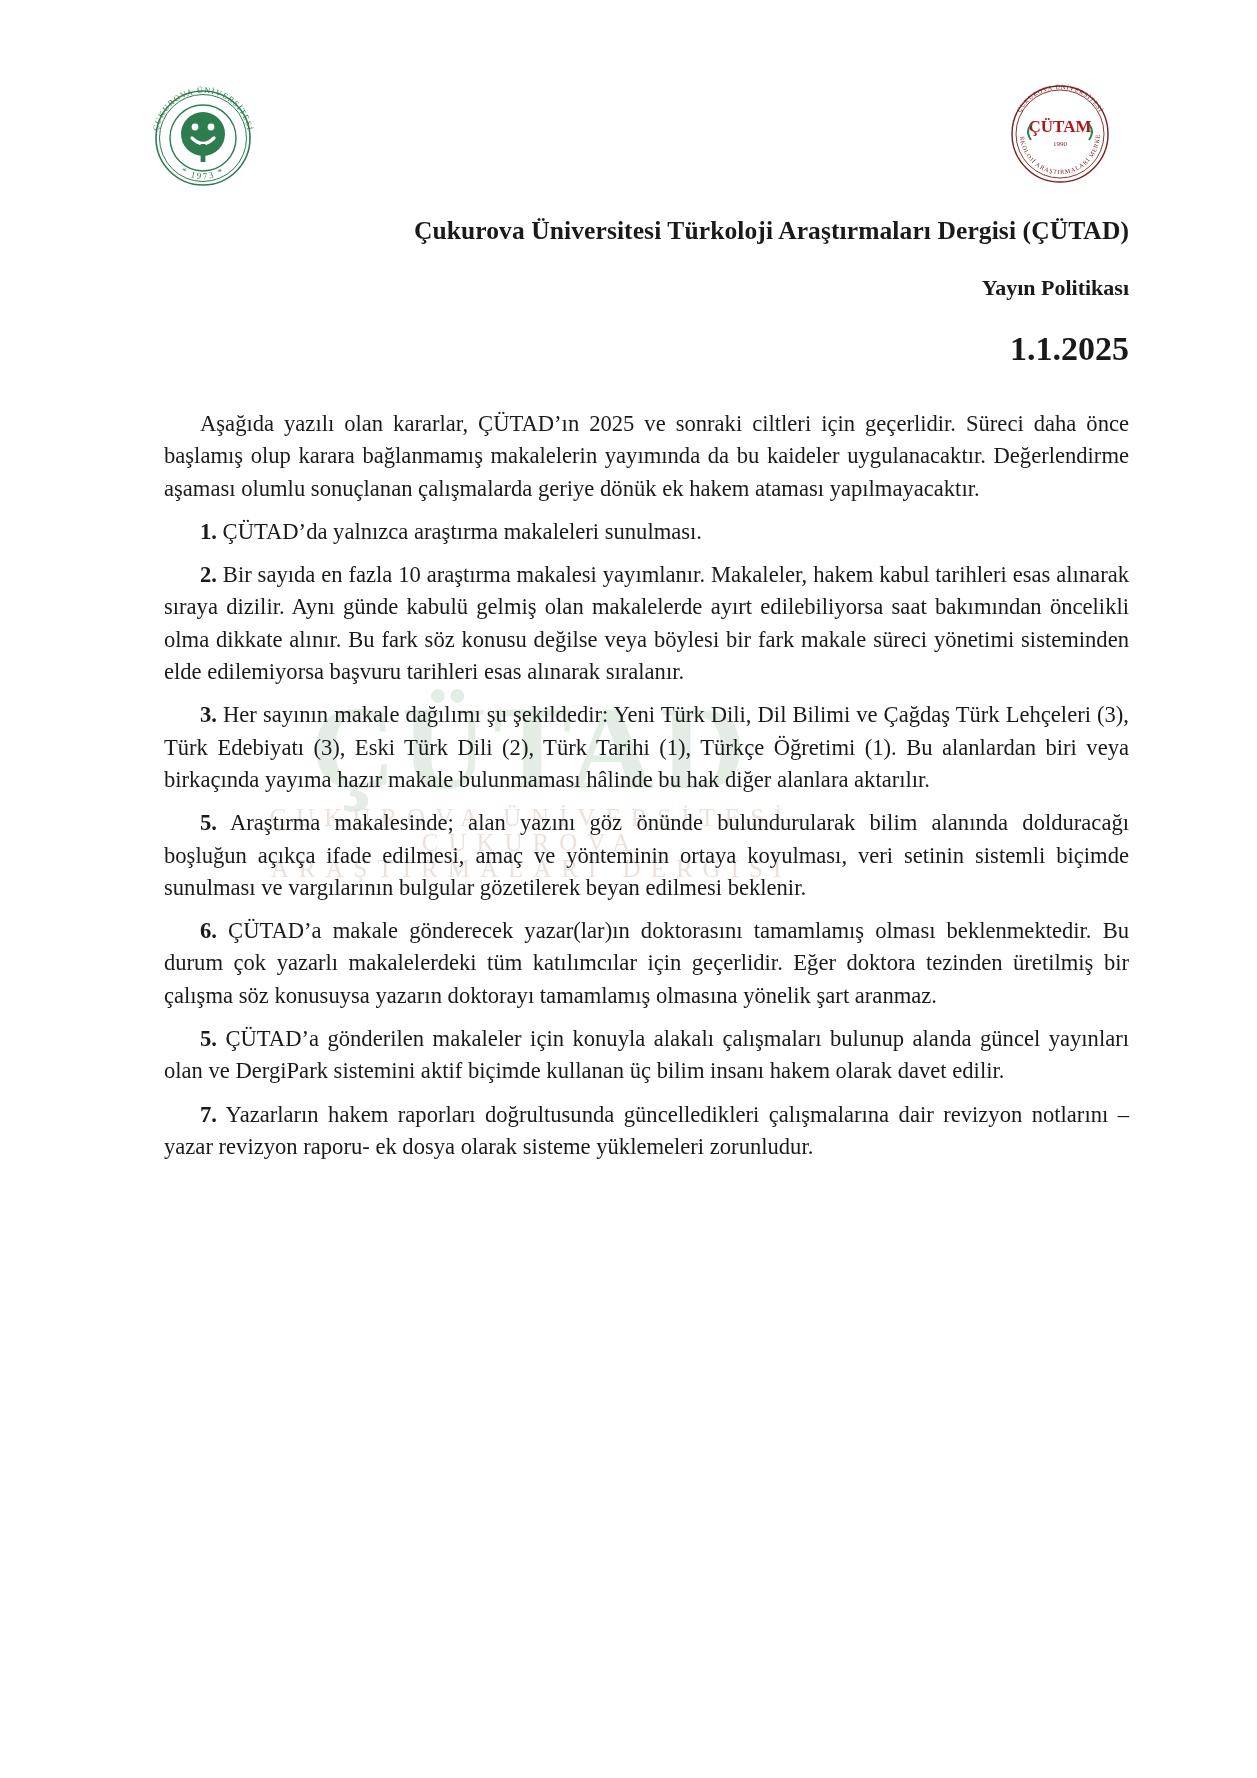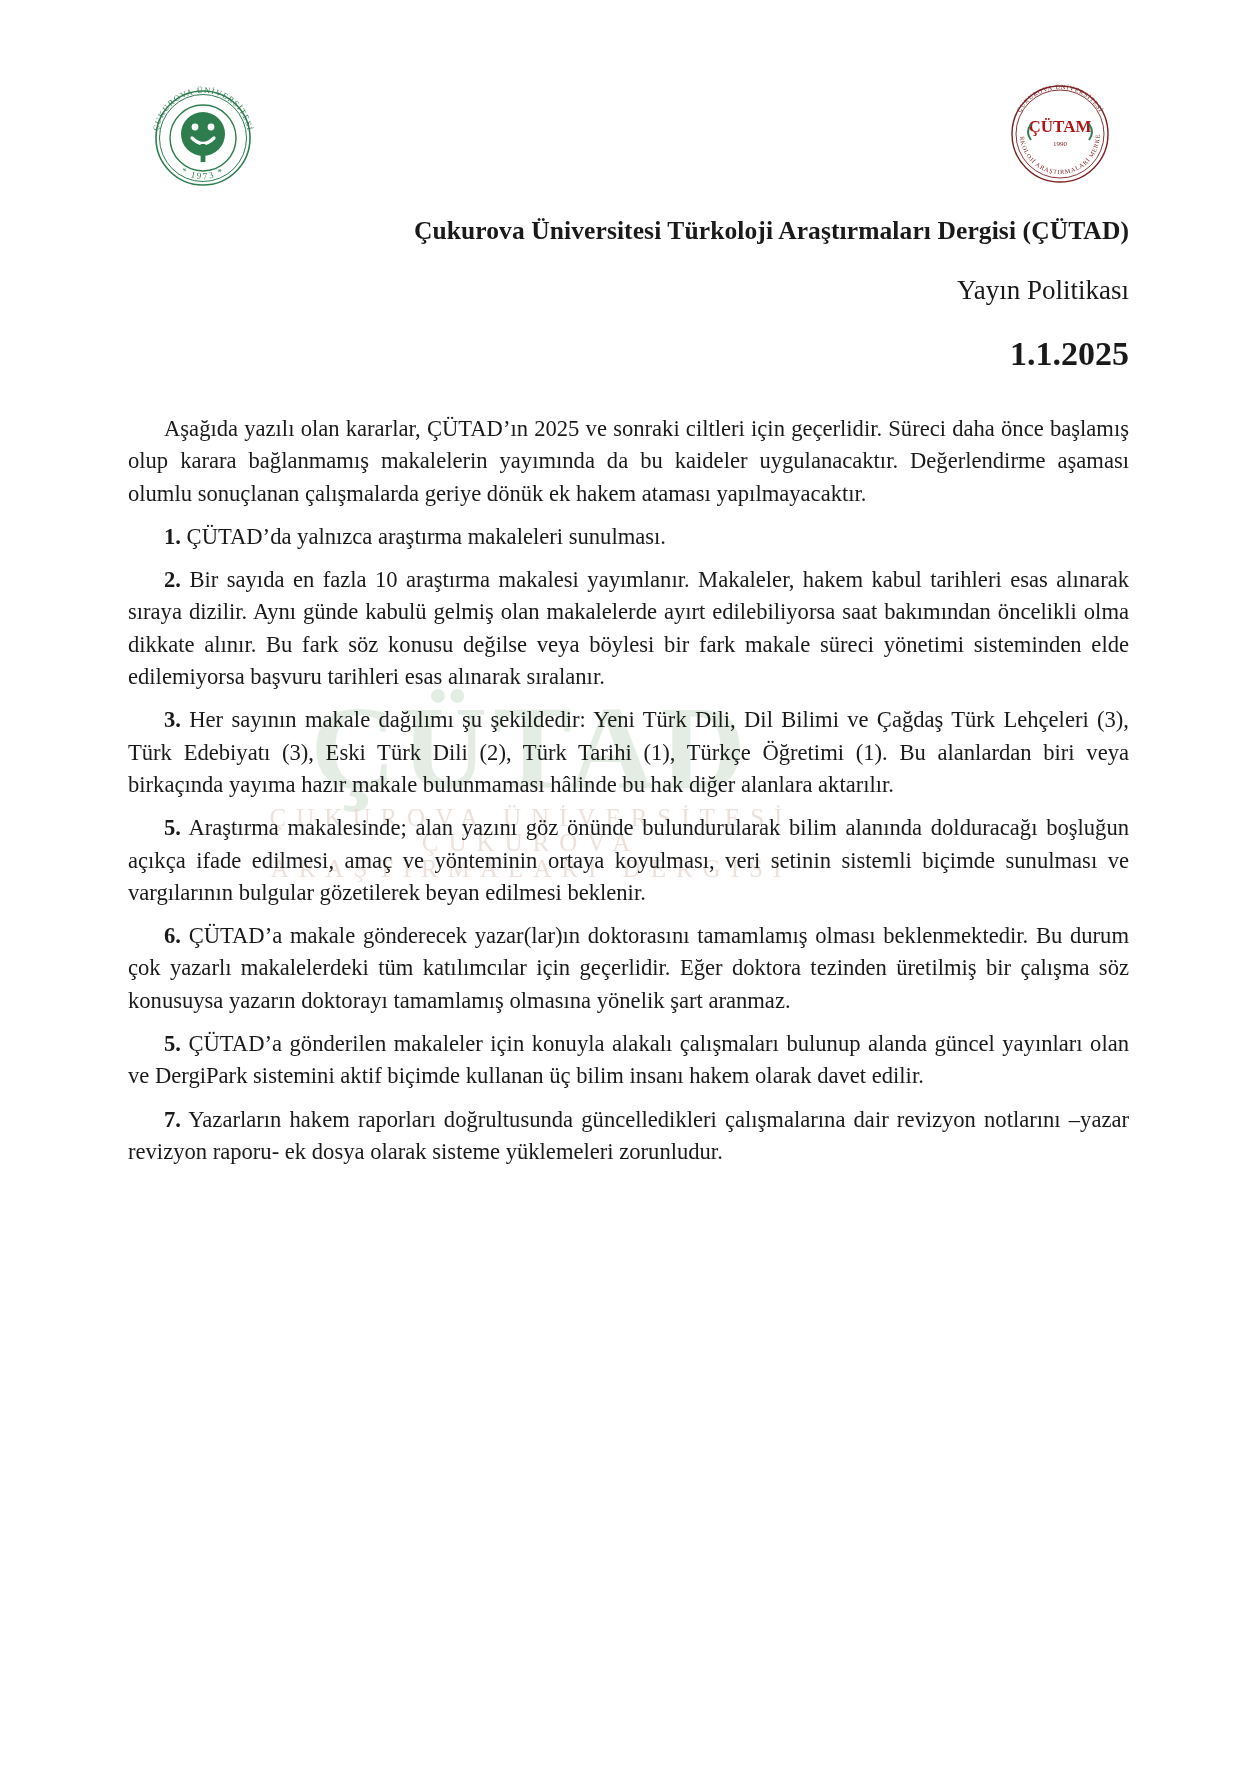--- a/index.html
+++ b/index.html
@@ -74,34 +74,35 @@
     text-align: right;
     margin-top: 12px;
   }
   .doc-title {
     font-size: 25.5px;
     font-weight: bold;
     letter-spacing: 0.1px;
     margin-bottom: 29px;
   }
   .doc-subtitle {
-    font-size: 27px;
-    font-weight: normal;
+    font-size: 22px;
+    font-weight: bold;
     margin-bottom: 29px;
   }
   .doc-date {
     font-size: 34px;
     font-weight: bold;
     margin-bottom: 40px;
   }
 
   
   .body-text {
     position: relative;
     z-index: 2;
+    margin-left: 36px;
   }
   p.para {
     font-size: 22.6px;
     line-height: 1.43;
     text-align: justify;
     text-justify: inter-word;
     margin: 0 0 11px 0;
     text-indent: 36px;
     hyphens: none;
   }

